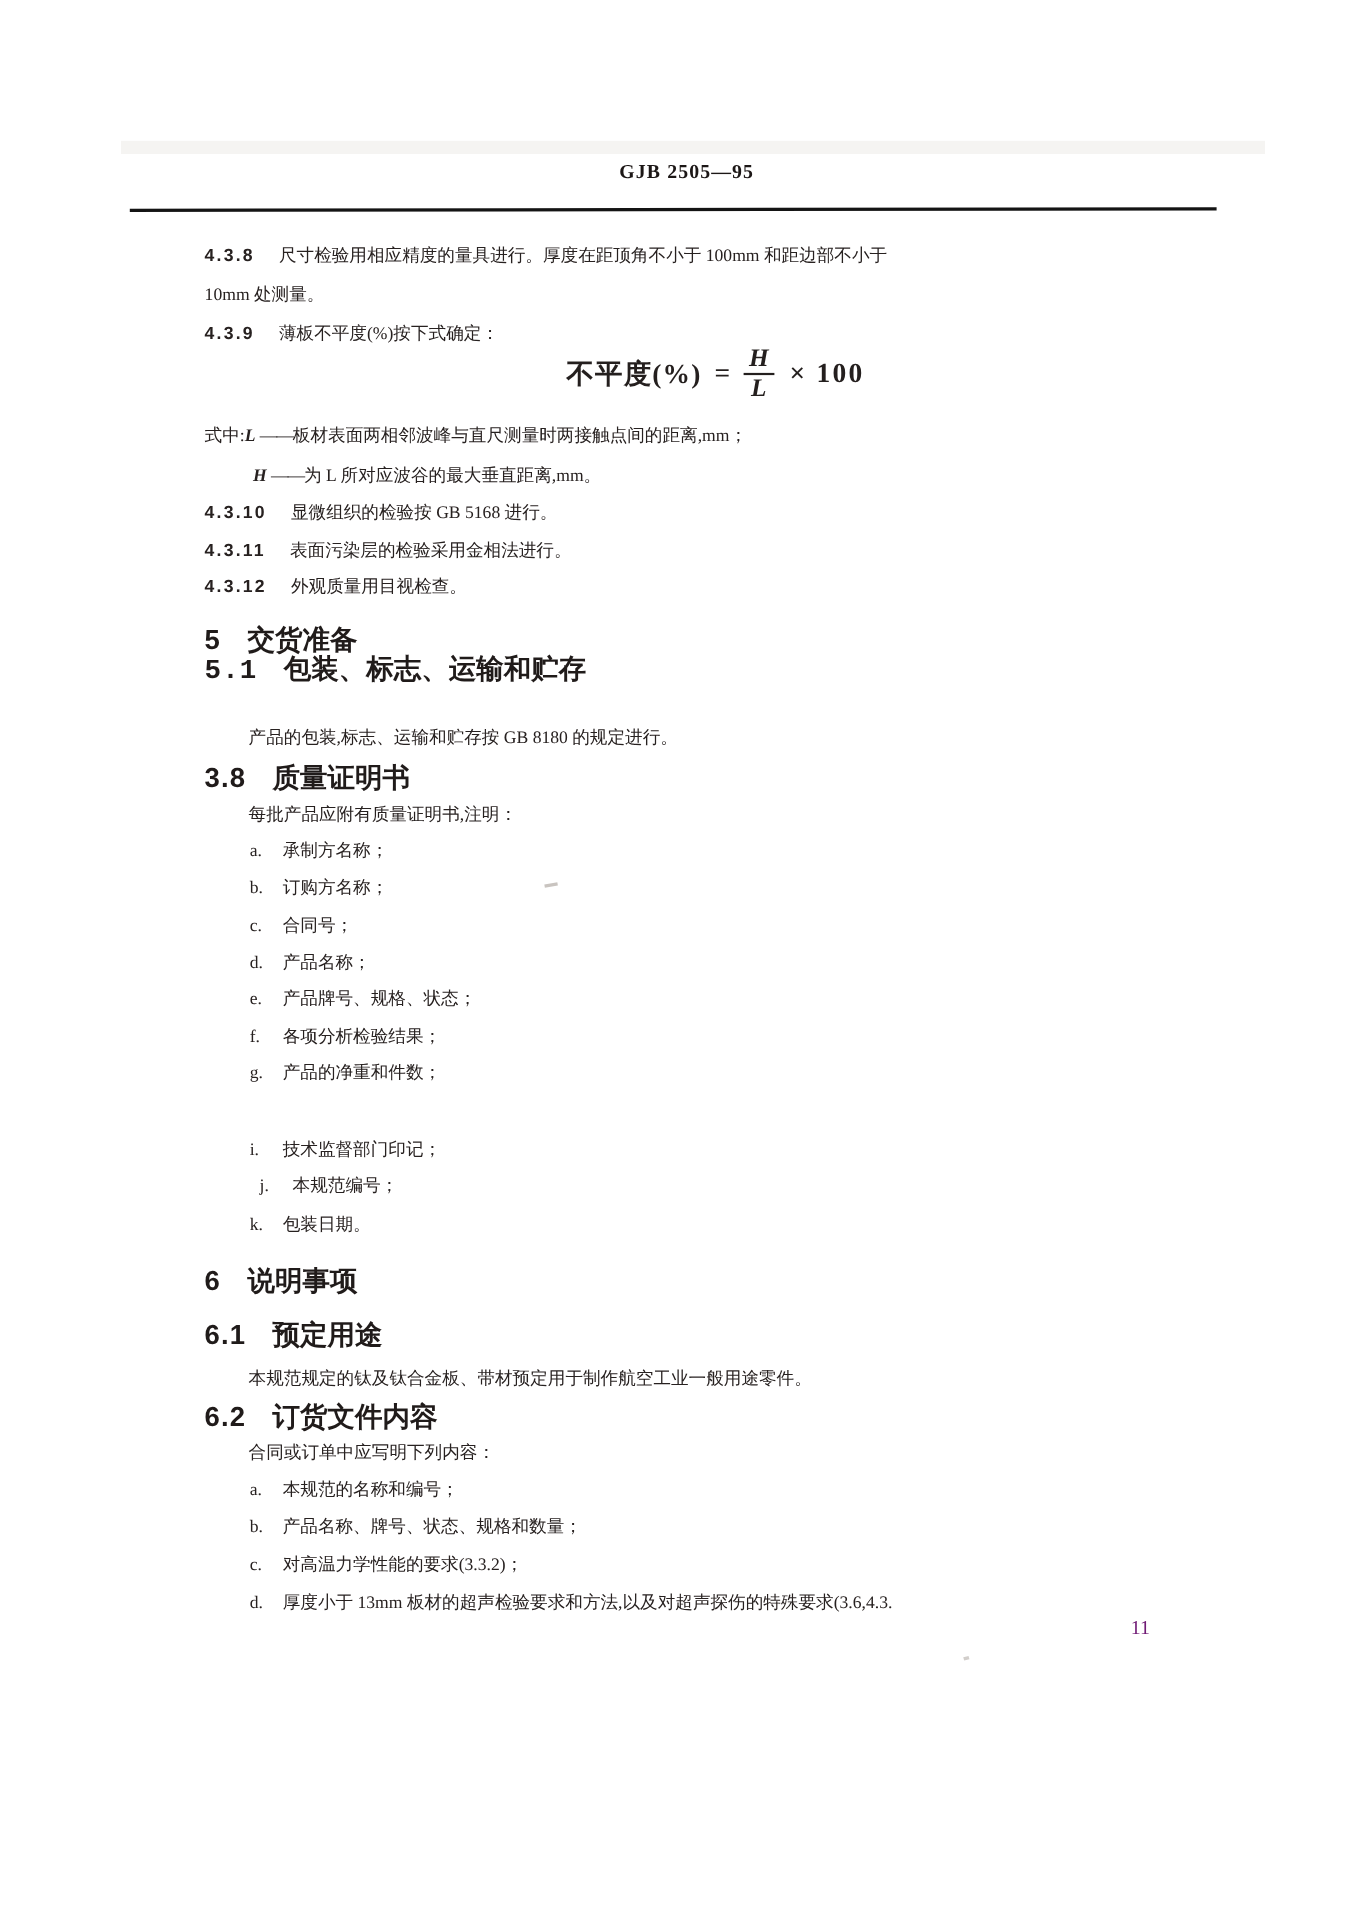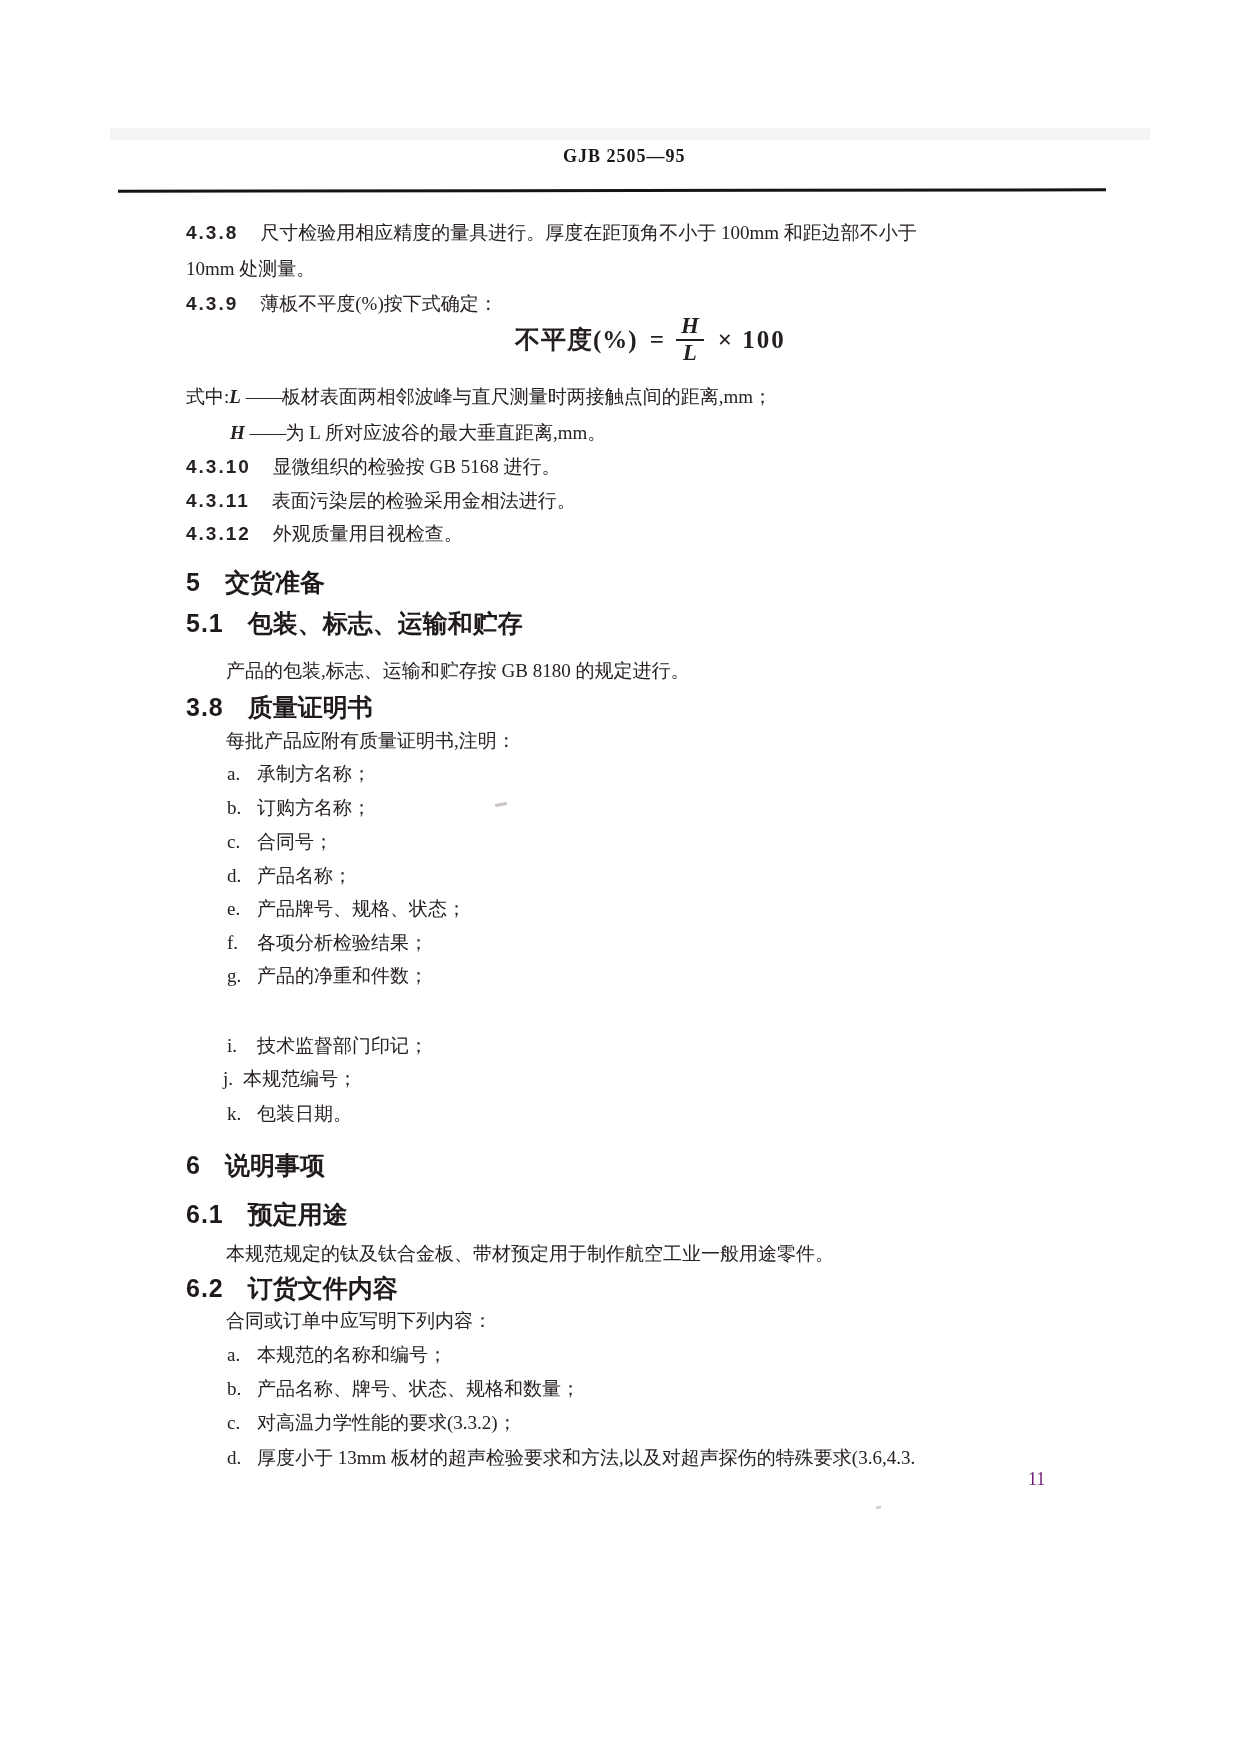--- a/index.html
+++ b/index.html
@@ -6,21 +6,21 @@
   .page {
     position:relative;
     width:1240px; height:1755px;
     background:#ffffff;
     font-family:"Liberation Serif","DejaVu Serif",serif;
     color:#272120;
     overflow:hidden;
   }
   .line {
     position:absolute;
-    font-size:19px;
+    font-size:16px;
     white-space:nowrap;
     line-height:30px;
   }
   .cnum {
     font-family:"Liberation Sans","DejaVu Sans",sans-serif;
     font-weight:bold;
     letter-spacing:2px;
     margin-right:22px;
   }
   .heading {
@@ -125,21 +125,21 @@
     <span class="cnum">4.3.11</span><span>表面污染层的检验采用金相法进行。</span>
   </div>
   <div class="line" style="left:186px;top:519px;">
     <span class="cnum">4.3.12</span><span>外观质量用目视检查。</span>
   </div>
 
   <div class="line heading" style="left:186px;top:567px;">
     <span class="hnum">5</span><span>交货准备</span>
   </div>
 
-  <div class="line heading" style="left:186px;top:608px;">
+  <div class="line heading" style="left:186px;top:595px;font-family:Liberation Mono, monospace;">
     <span class="hnum">5.1</span><span>包装、标志、运输和贮存</span>
   </div>
   <div class="line" style="left:226px;top:656px;">
     <span>产品的包装,标志、运输和贮存按 GB 8180 的规定进行。</span>
   </div>
 
   <div class="line heading" style="left:186px;top:692px;">
     <span class="hnum">3.8</span><span>质量证明书</span>
   </div>
   <div class="line" style="left:226px;top:726px;">
@@ -163,21 +163,21 @@
   </div>
   <div class="line" style="left:227px;top:928px;">
     <span class="list-label">f.</span><span>各项分析检验结果；</span>
   </div>
   <div class="line" style="left:227px;top:961px;">
     <span class="list-label">g.</span><span>产品的净重和件数；</span>
   </div>
   <div class="line" style="left:227px;top:1031px;">
     <span class="list-label">i.</span><span>技术监督部门印记；</span>
   </div>
-  <div class="line" style="left:213px;top:1064px;text-align:center;">
+  <div class="line" style="left:236px;top:1064px;">
     <span class="list-label">j.</span><span>本规范编号；</span>
   </div>
   <div class="line" style="left:227px;top:1099px;">
     <span class="list-label">k.</span><span>包装日期。</span>
   </div>
 
   <div class="line heading" style="left:186px;top:1150px;">
     <span class="hnum">6</span><span>说明事项</span>
   </div>
 

